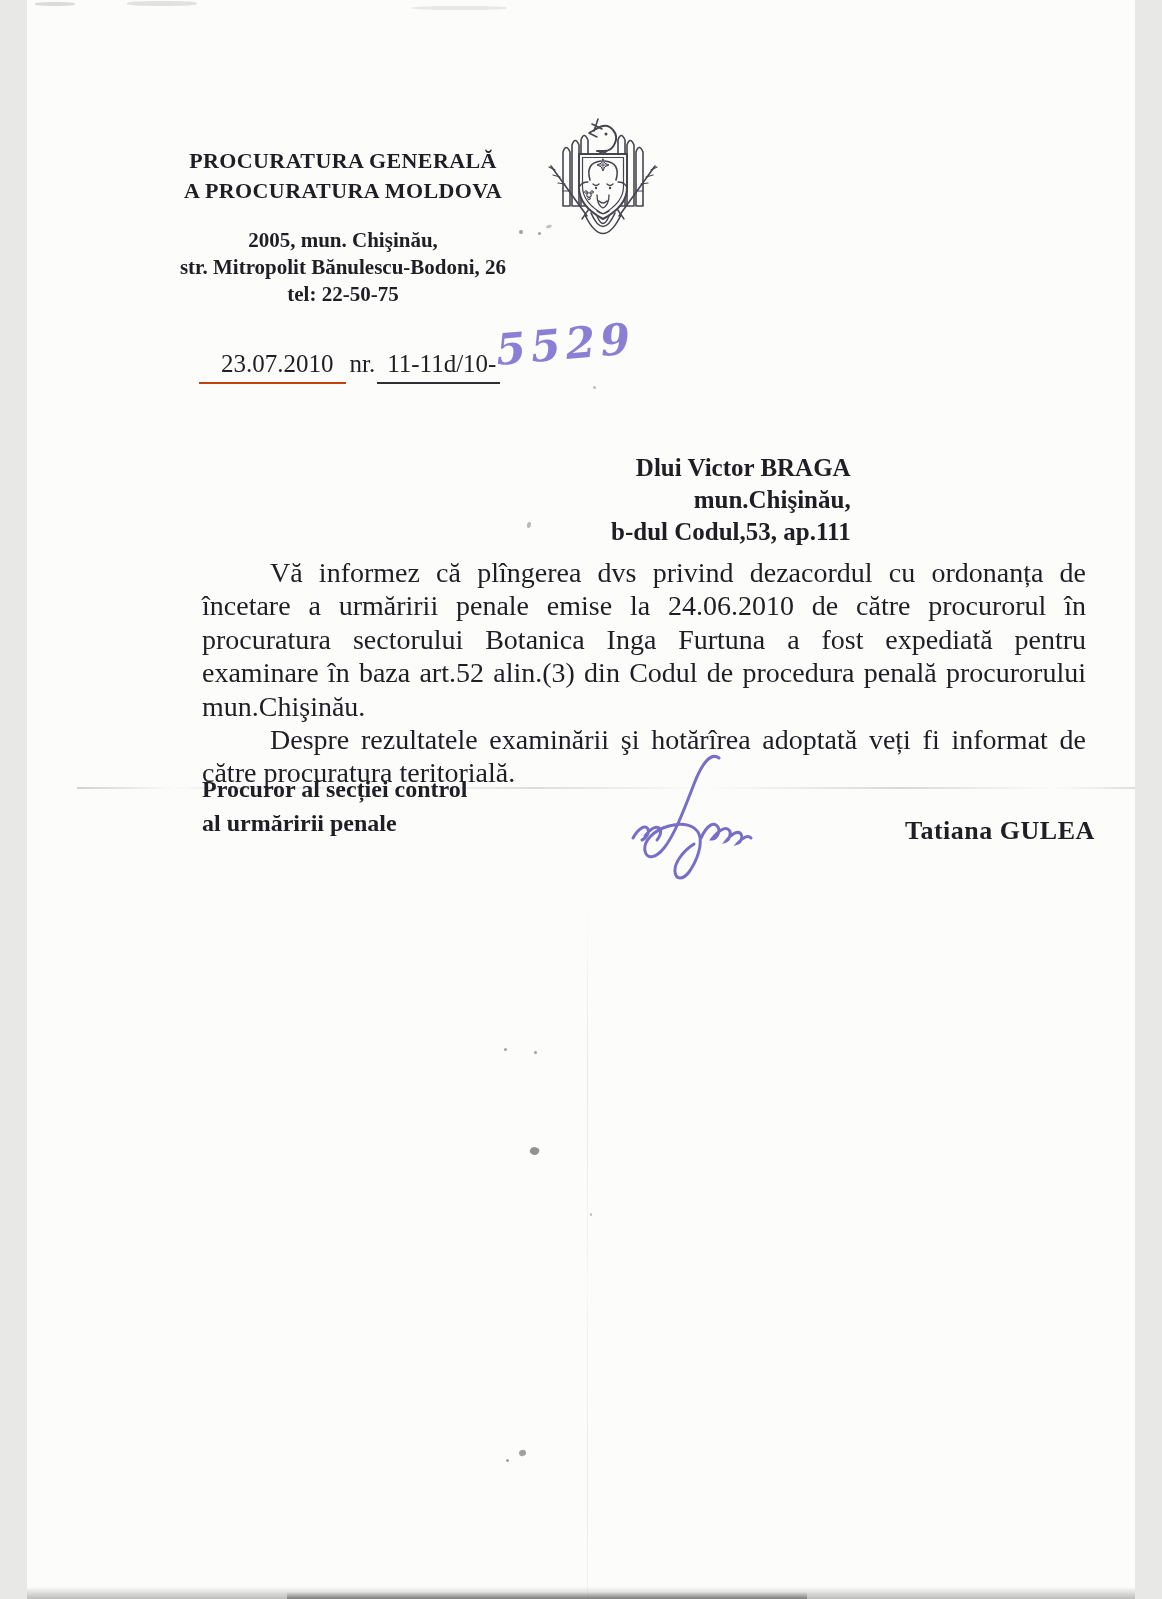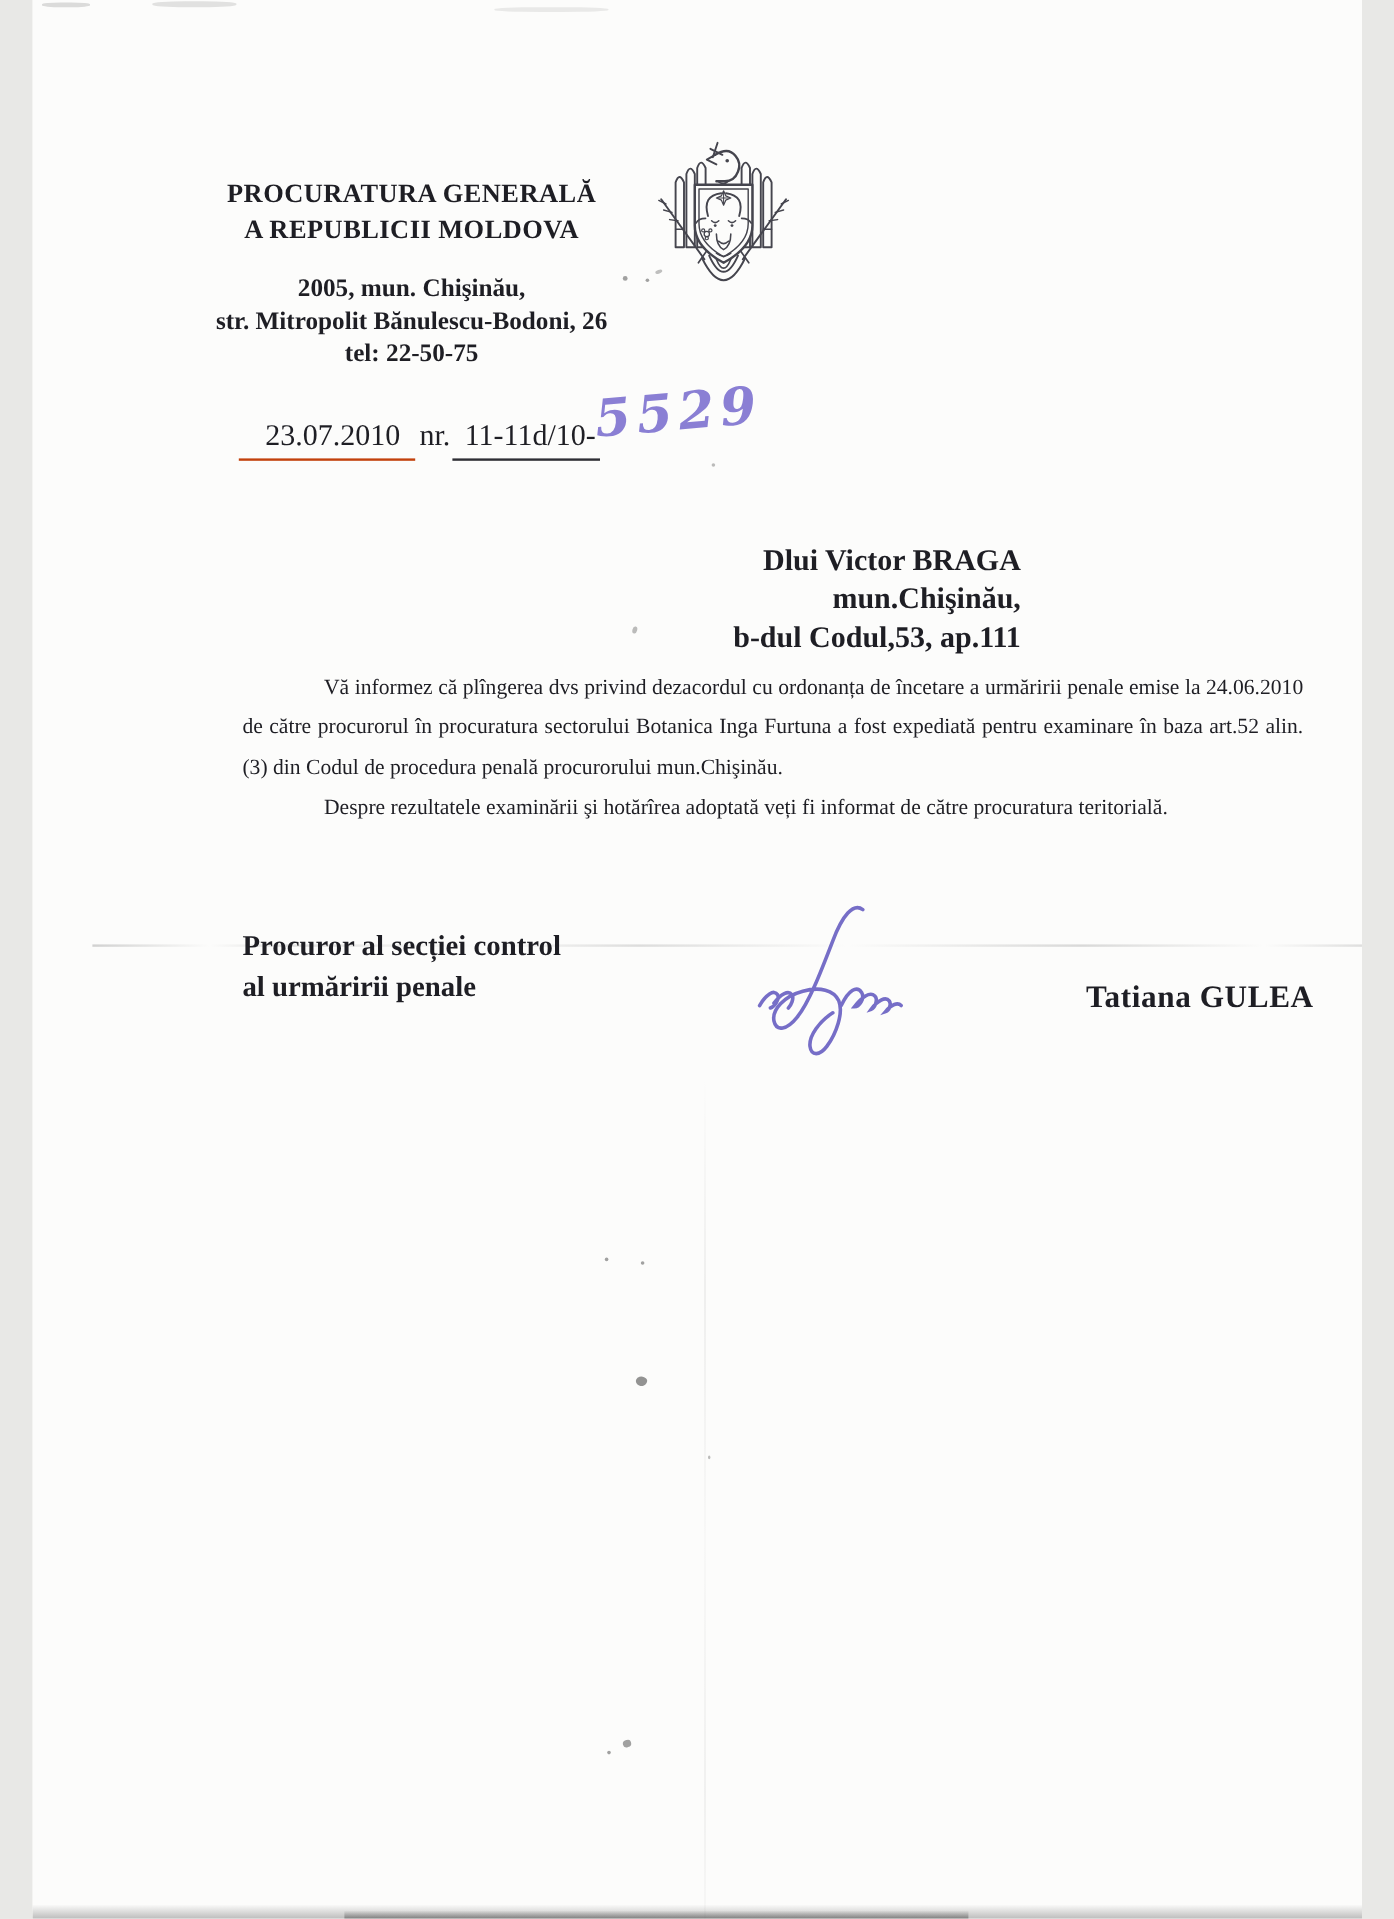--- a/index.html
+++ b/index.html
@@ -27,21 +27,21 @@
     display:inline-block; position:relative; top:-7px; margin-left:-2px;
     font-family:"DejaVu Serif",serif; font-style:italic; font-weight:bold;
     font-size:43px; letter-spacing:5px; color:#8a7fd4;
     transform:rotate(-5deg); transform-origin:left bottom;
   }
 
   
   .recipient { position:absolute; left:584px; top:452px; font-weight:bold; font-size:25px; line-height:32px;text-align:right; }
 
   
-  .body-text { position:absolute; left:175px; top:556px; width:884px; font-size:18px; line-height:33.4px; text-align:justify; }
+  .body-text { position:absolute; left:175px; top:556px; width:884px; font-size:28px; line-height:33.4px; text-align:justify; }
   .body-text p { margin:0; text-indent:68px; }
 
   
   .sig-title { position:absolute; left:175px; top:772px; font-weight:bold; font-size:24px; line-height:34px; }
   .sig-name  { position:absolute; left:878px; top:816px; font-weight:bold; font-size:26px; letter-spacing:.5px; }
   .sig-svg   { position:absolute; left:588px; top:736px; width:190px; height:150px; }
 
   
   .crease-h {
     position:absolute; left:50px; top:787px; width:1085px; height:2px; opacity:.55;
@@ -68,21 +68,21 @@
   .artifact { position:absolute; background:rgba(70,70,70,.5); border-radius:50%; }
 </style>
 </head>
 <body>
 
 <div class="page">
 
   <div class="lh-left">
     <div class="org-name">
       <div>PROCURATURA GENERALĂ</div>
-      <div>A REPUBLICII MOLDOVA</div>
+      <div>A PROCURATURA MOLDOVA</div>
     </div>
     <div class="org-addr">
       <div>2005, mun. Chişinău,</div>
       <div>str. Mitropolit Bănulescu-Bodoni, 26</div>
       <div>tel:  22-50-75</div>
     </div>
   </div>
 
   <div class="emblem">
     <svg width="128" height="142" viewBox="0 0 128 142" xmlns="http://www.w3.org/2000/svg">

